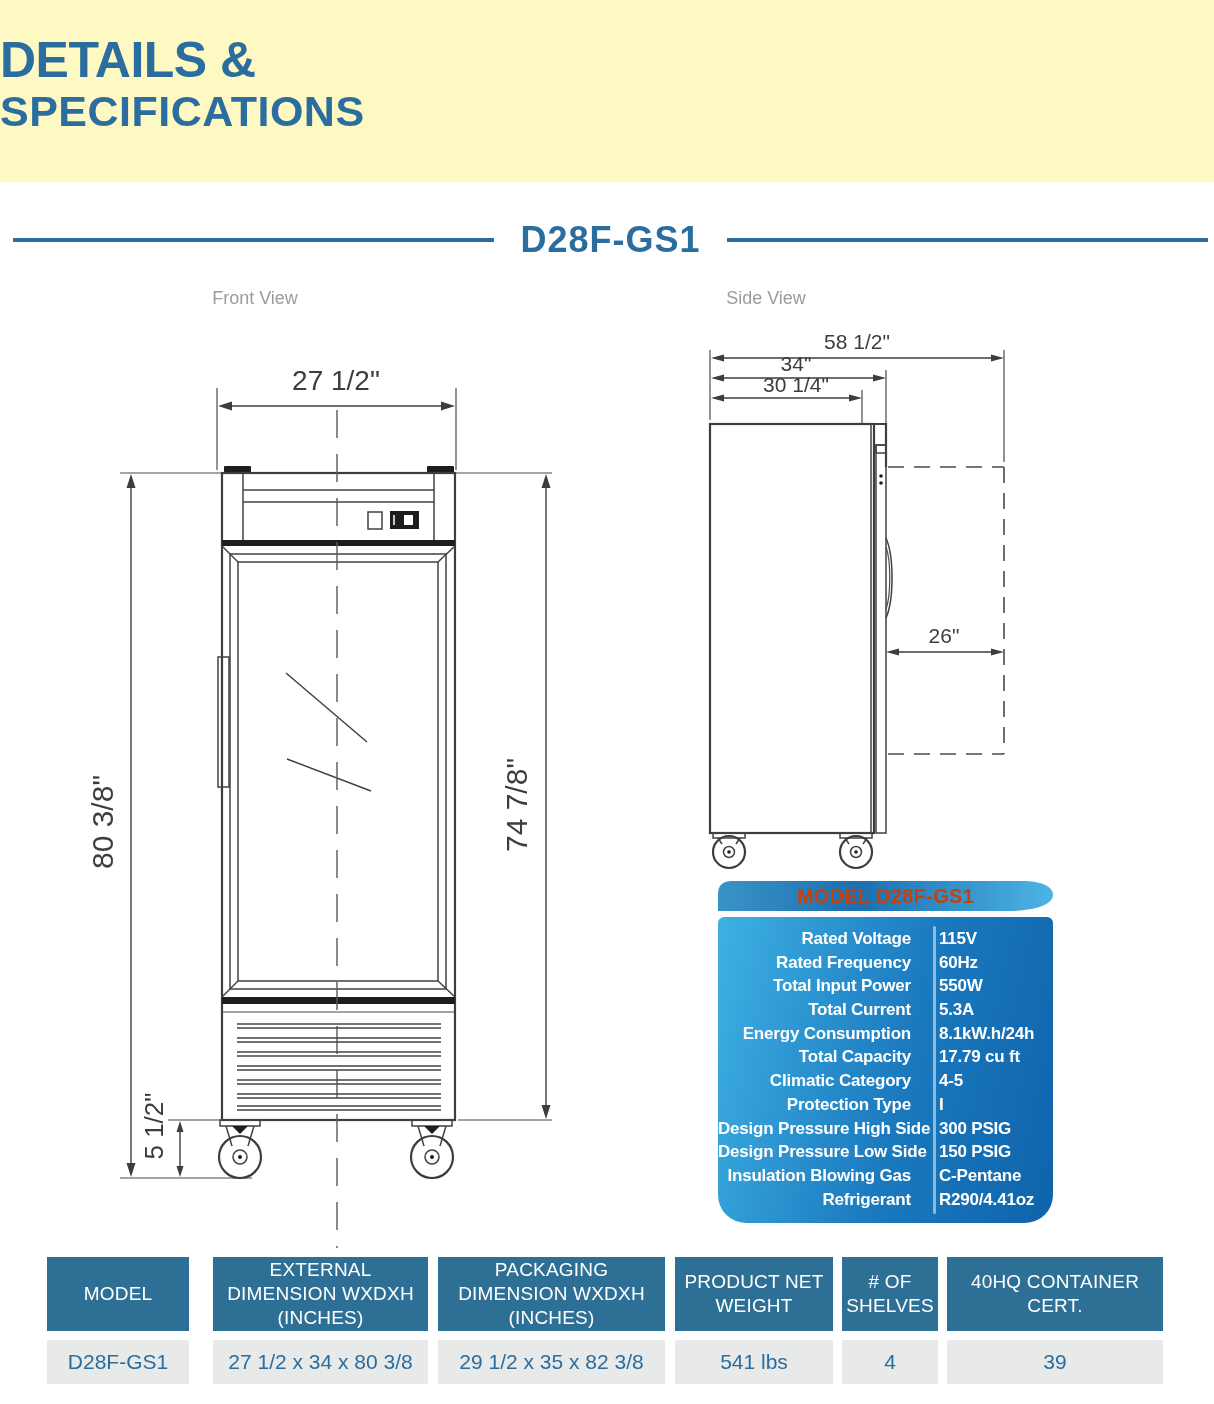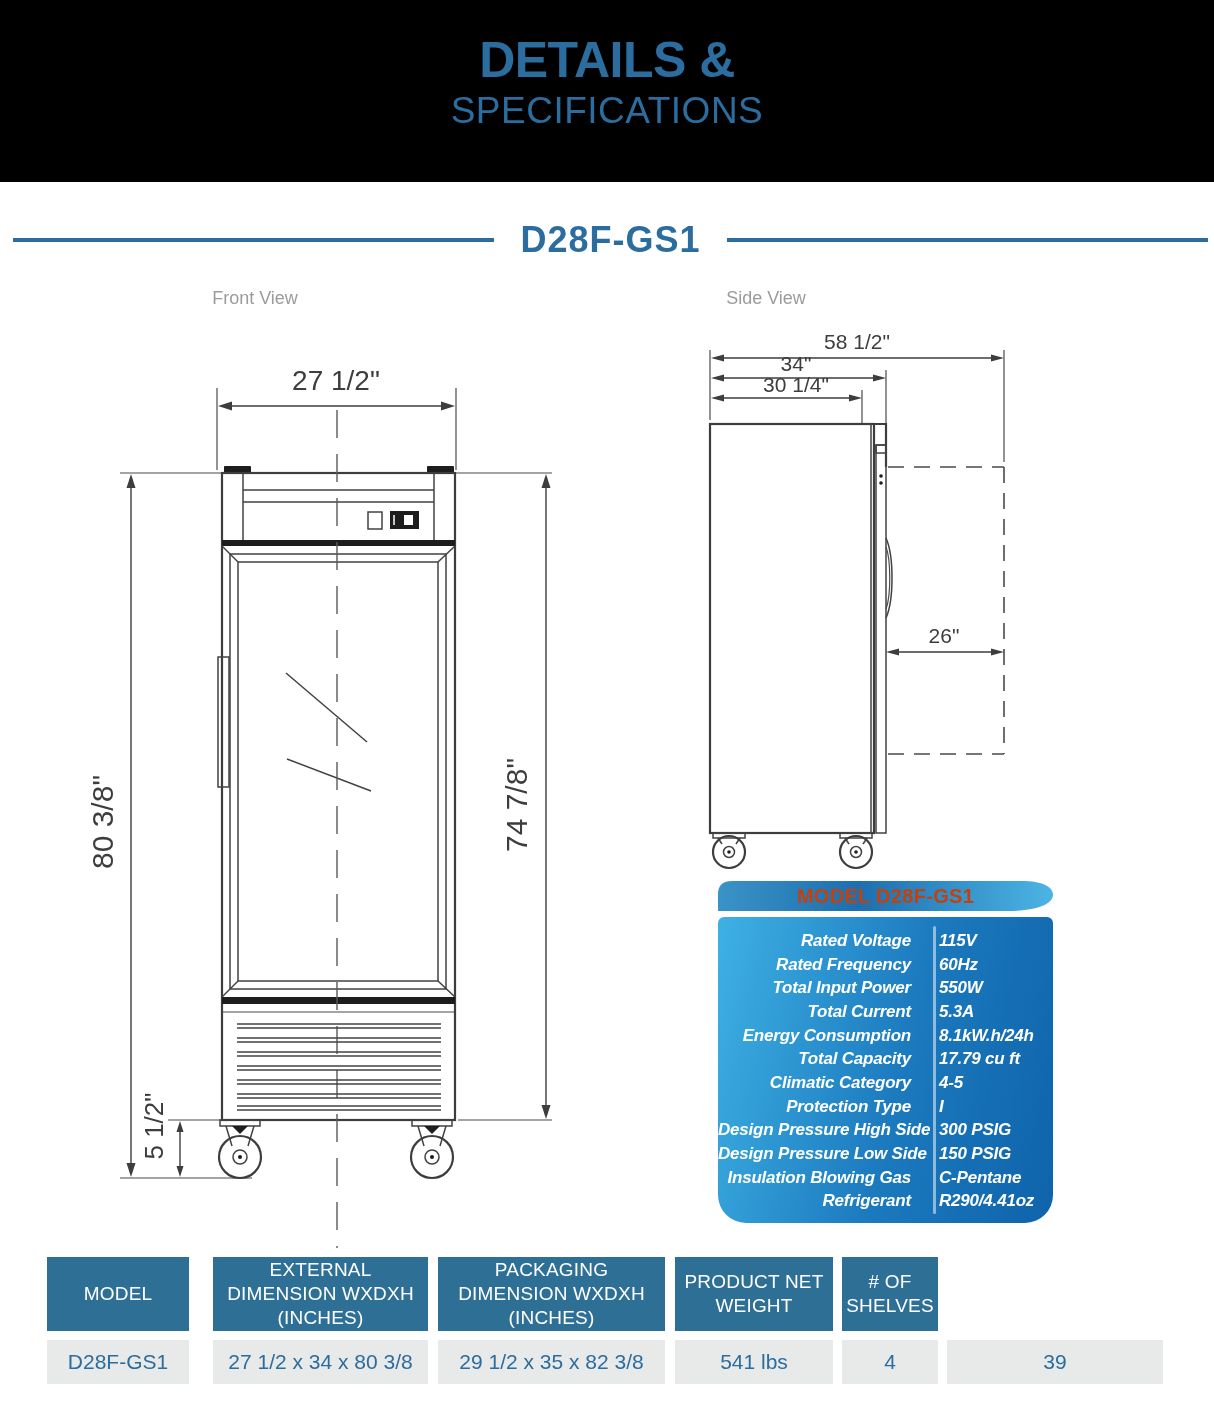--- a/index.html
+++ b/index.html
@@ -1,23 +1,23 @@
 <!DOCTYPE html>
 <html><head>
 <meta charset="utf-8">
 <style>
   html,body{margin:0;padding:0;background:#fff;}
   .page{position:relative;width:1214px;height:1404px;background:#ffffff;overflow:hidden;
         font-family:"Liberation Sans",sans-serif;color:#3d3d3d;}
 
   
-  .hero{position:absolute;top:0;left:0;width:1214px;height:182px;background:#000000;text-align:center;}
+  .hero{position:absolute;top:0;left:0;width:1214px;height:182px;background:#fef9c3;text-align:left;}
   .hero-line1{padding-top:34px;font-size:50px;line-height:52px;font-weight:bold;
               letter-spacing:-.5px;color:#2b6d9e;}
-  .hero-line2{font-size:37px;line-height:50px;font-weight:400;letter-spacing:.5px;color:#2b6d9e;}
+  .hero-line2{font-size:43px;line-height:50px;font-weight:700;letter-spacing:.5px;color:#2b6d9e;}
 
   
   .model-heading{position:absolute;top:219px;left:13px;right:6px;height:42px;
                  display:flex;align-items:center;gap:26px;}
   .rule{flex:1;height:4px;background:#2b6d9e;}
   .model-text{font-size:36px;font-weight:bold;letter-spacing:1px;color:#2b6d9e;white-space:nowrap;}
 
   
   .view-label{position:absolute;top:288px;width:140px;text-align:center;
               font-size:18px;color:#9b9b9b;}
@@ -37,22 +37,22 @@
   
   .panel-header{position:absolute;left:718px;top:881px;width:335px;height:30px;}
   .panel-header-text{position:absolute;left:718px;top:881px;width:335px;height:30px;
                      display:flex;align-items:center;justify-content:center;
                      color:#c2410c;font-size:20px;font-weight:bold;letter-spacing:.3px;}
   .spec-panel{position:absolute;left:718px;top:917px;width:335px;height:306px;
               background:linear-gradient(103deg,#3eb1e4 0%,#1b79be 55%,#0f63ab 100%);
               border-radius:6px 6px 28px 28px;box-sizing:border-box;padding-top:12px;}
   .spec-divider{position:absolute;left:215px;top:9px;bottom:9px;width:3px;
                 background:rgba(255,255,255,.5);border-radius:2px;}
-  .spec-row{display:flex;height:23.7px;align-items:center;color:#fff;
-            font-size:17px;font-weight:bold;letter-spacing:-.2px;font-style:italic;}
+  .spec-row{display:flex;height:23.7px;color:#fff;
+            font-size:17px;font-weight:bold;letter-spacing:-.2px;}
   .spec-label{width:205px;text-align:right;padding-right:12px;box-sizing:border-box;white-space:nowrap;}
   .spec-value{flex:1;padding-left:16px;white-space:nowrap;}
 
   
   .spec-table{position:absolute;left:47px;top:1257px;display:grid;
               grid-template-columns:142px 24px 215px 10px 227px 10px 158px 9px 96px 9px 216px;
               grid-template-rows:74px 9px 44px;}
   .tbl-th{grid-row:1;background:#2e7095;color:#ffffff;font-size:19px;line-height:24px;
           display:flex;align-items:center;justify-content:center;text-align:center;
           font-weight:400;letter-spacing:.2px;}
@@ -305,20 +305,21 @@
         <span class="spec-value">R290/4.41oz</span>
       </div>
   </div>
 
   <div class="spec-table">
     <div class="tbl-th" style="grid-column:3">EXTERNAL DIMENSION WXDXH (INCHES)</div>
     <div class="tbl-th" style="grid-column:1">MODEL</div>
     <div class="tbl-th" style="grid-column:5">PACKAGING DIMENSION WXDXH (INCHES)</div>
     <div class="tbl-th" style="grid-column:9"># OF SHELVES</div>
     <div class="tbl-th" style="grid-column:7">PRODUCT NET WEIGHT</div>
+    <div class="tbl-th" style="grid-column:11">40HQ CONTAINER CERT.</div>
 
     <div class="tbl-td" style="grid-column:1">D28F-GS1</div>
     <div class="tbl-td" style="grid-column:3">27 1/2 x 34 x 80 3/8</div>
     <div class="tbl-td" style="grid-column:5">29 1/2 x 35 x 82 3/8</div>
     <div class="tbl-td" style="grid-column:7">541 lbs</div>
     <div class="tbl-td" style="grid-column:9">4</div>
     <div class="tbl-td" style="grid-column:11">39</div>
   </div>
 
 </div>

